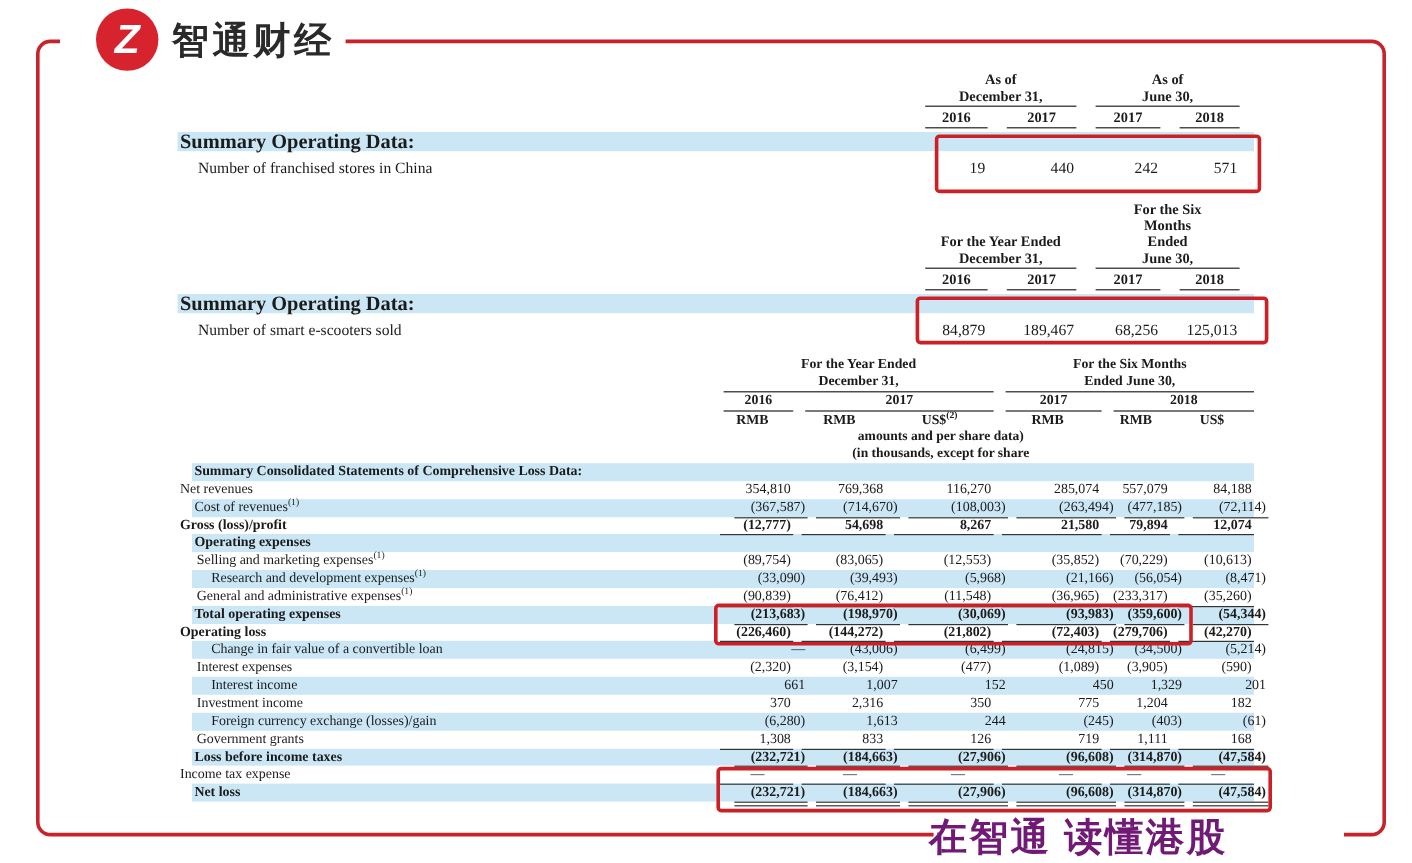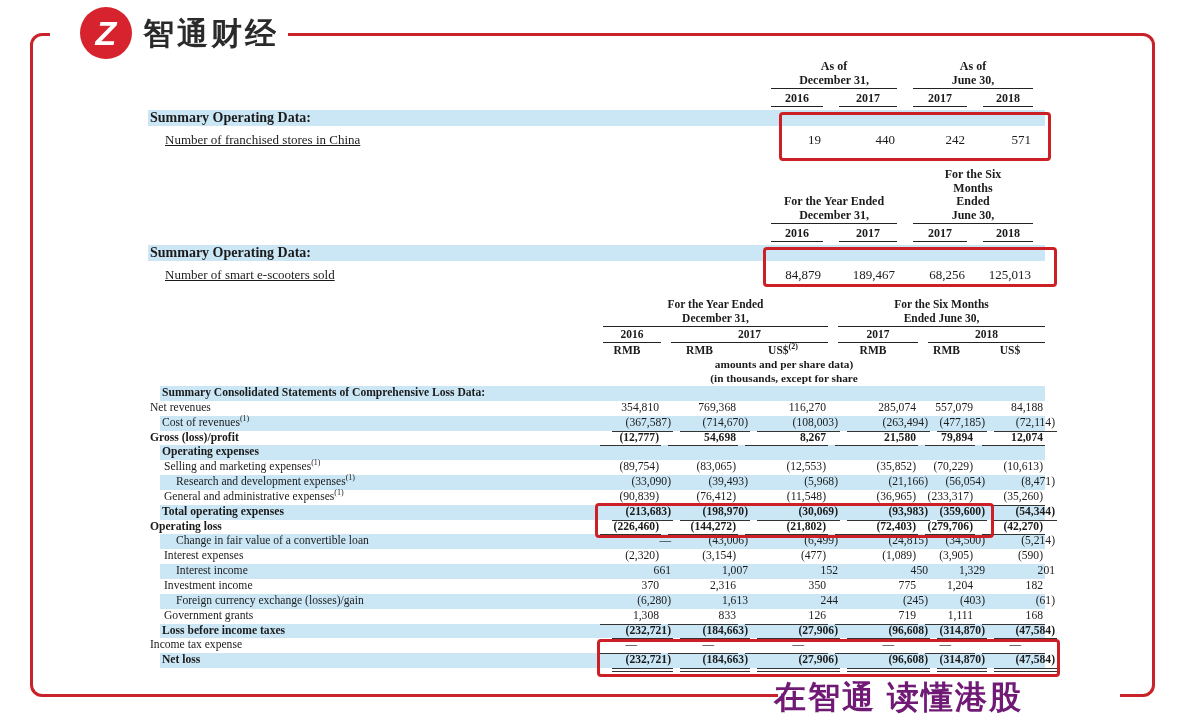--- a/index.html
+++ b/index.html
@@ -21,24 +21,24 @@
              font-weight:bold;font-size:31px;letter-spacing:3px;color:#2a2a2a;}
 
   
   .minitable{position:absolute;left:148px;width:897px;}
   .mgrid{display:grid;grid-template-columns:607px 68px 74px 70px 66px;}
   .gcell{text-align:center;font-weight:bold;font-size:12px;line-height:13.5px;
          border-bottom:1.5px solid #222;margin-left:16px;padding-bottom:1px;align-self:end;}
   .g1{grid-column:2/span 2;} .g2{grid-column:4/span 2;}
   .ycell{text-align:center;font-weight:bold;font-size:12px;line-height:14px;height:15px;
          border-bottom:1.5px solid #222;margin-left:16px;margin-top:2px;}
-  .bluebar{background:#cbe7f6;font-weight:bold;font-size:14px;line-height:16px;height:16px;
+  .bluebar{background:#cbe7f6;font-weight:bold;font-size:17px;line-height:16px;height:16px;
            padding-left:2px;margin-top:3px;}
   .vrow{height:27px;align-items:center;font-size:13px;}
-  .vrow .lab{padding-left:17px;text-decoration:underline;}
+  .vrow .lab{padding-left:17px;}
   .vrow .num{text-align:right;padding-right:2px;}
 
   
   .t3{position:absolute;left:148px;top:298px;width:897px;}
   .t3grid{display:grid;grid-template-columns:445px 68px 77px 90px 90px 57px 70px;}
   .h-g{text-align:center;font-weight:bold;font-size:11.5px;line-height:13.5px;
        border-bottom:1.4px solid #222;margin-left:10px;padding-bottom:1px;align-self:end;}
   .h-g.a{grid-column:2/span 3;} .h-g.b{grid-column:5/span 3;}
   .h-y{text-align:center;font-weight:bold;font-size:11.5px;line-height:13px;height:14px;
        border-bottom:1.4px solid #222;margin-left:10px;margin-top:1px;}

